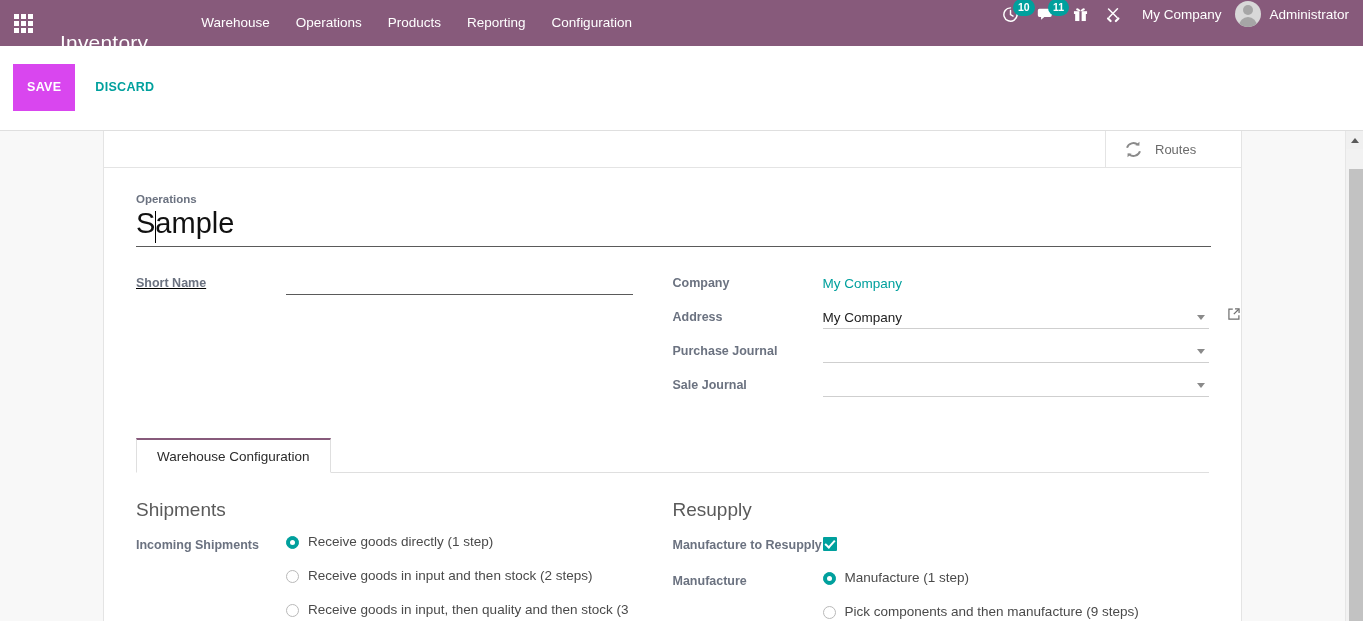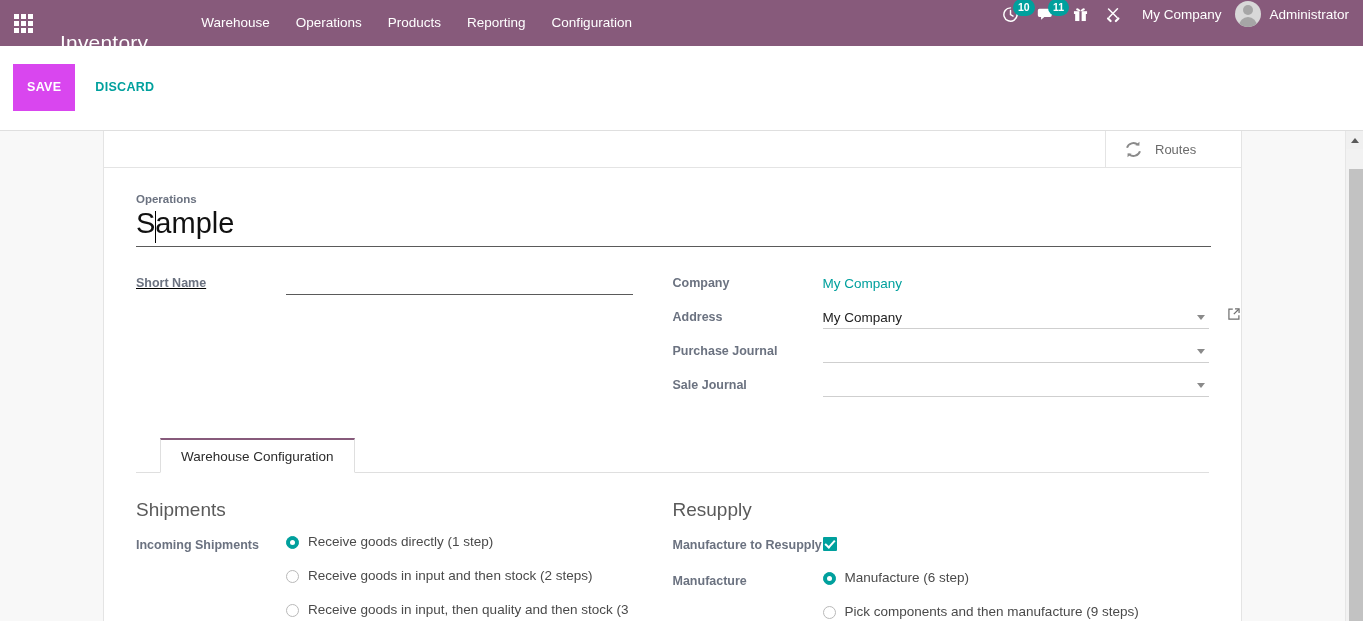--- a/index.html
+++ b/index.html
@@ -318,21 +318,20 @@
     border: 1px solid transparent;
     margin-bottom: -1px;
     background: transparent;
   }
   .tab.active {
     background: #ffffff;
     border: 1px solid #dfdfdf;
     border-bottom-color: #ffffff;
     border-top: 2px solid #875A7B;
     color: #2b2b2b;
-    margin-left: 24px;
   }
   .tab-pane { padding: 26px 0 0 0; display: flex; }
   .tcol { width: 50%; }
   .tcol-left { padding-right: 40px; }
   .sec-title {
     font-size: 19px;
     color: #5a5a5a;
     font-weight: normal;
     margin: 0 0 12px 0;
   }
@@ -611,21 +610,21 @@
               <div class="radio-label">Manufacture to Resupply</div>
               <div class="radio-list">
                 <span class="chk"></span>
               </div>
             </div>
             <div class="radio-row" style="margin-top:14px">
               <div class="radio-label">Manufacture</div>
               <div class="radio-list">
                 <div class="radio-opt">
                   <span class="rdot on"></span>
-                  <span class="ropt-text">Manufacture (6 step)</span>
+                  <span class="ropt-text">Manufacture (1 step)</span>
                 </div>
                 <div class="radio-opt">
                   <span class="rdot"></span>
                   <span class="ropt-text" style="max-width:400px">Pick components and then manufacture (9 steps)</span>
                 </div>
               </div>
             </div>
           </div>
         </div>
       </div>

